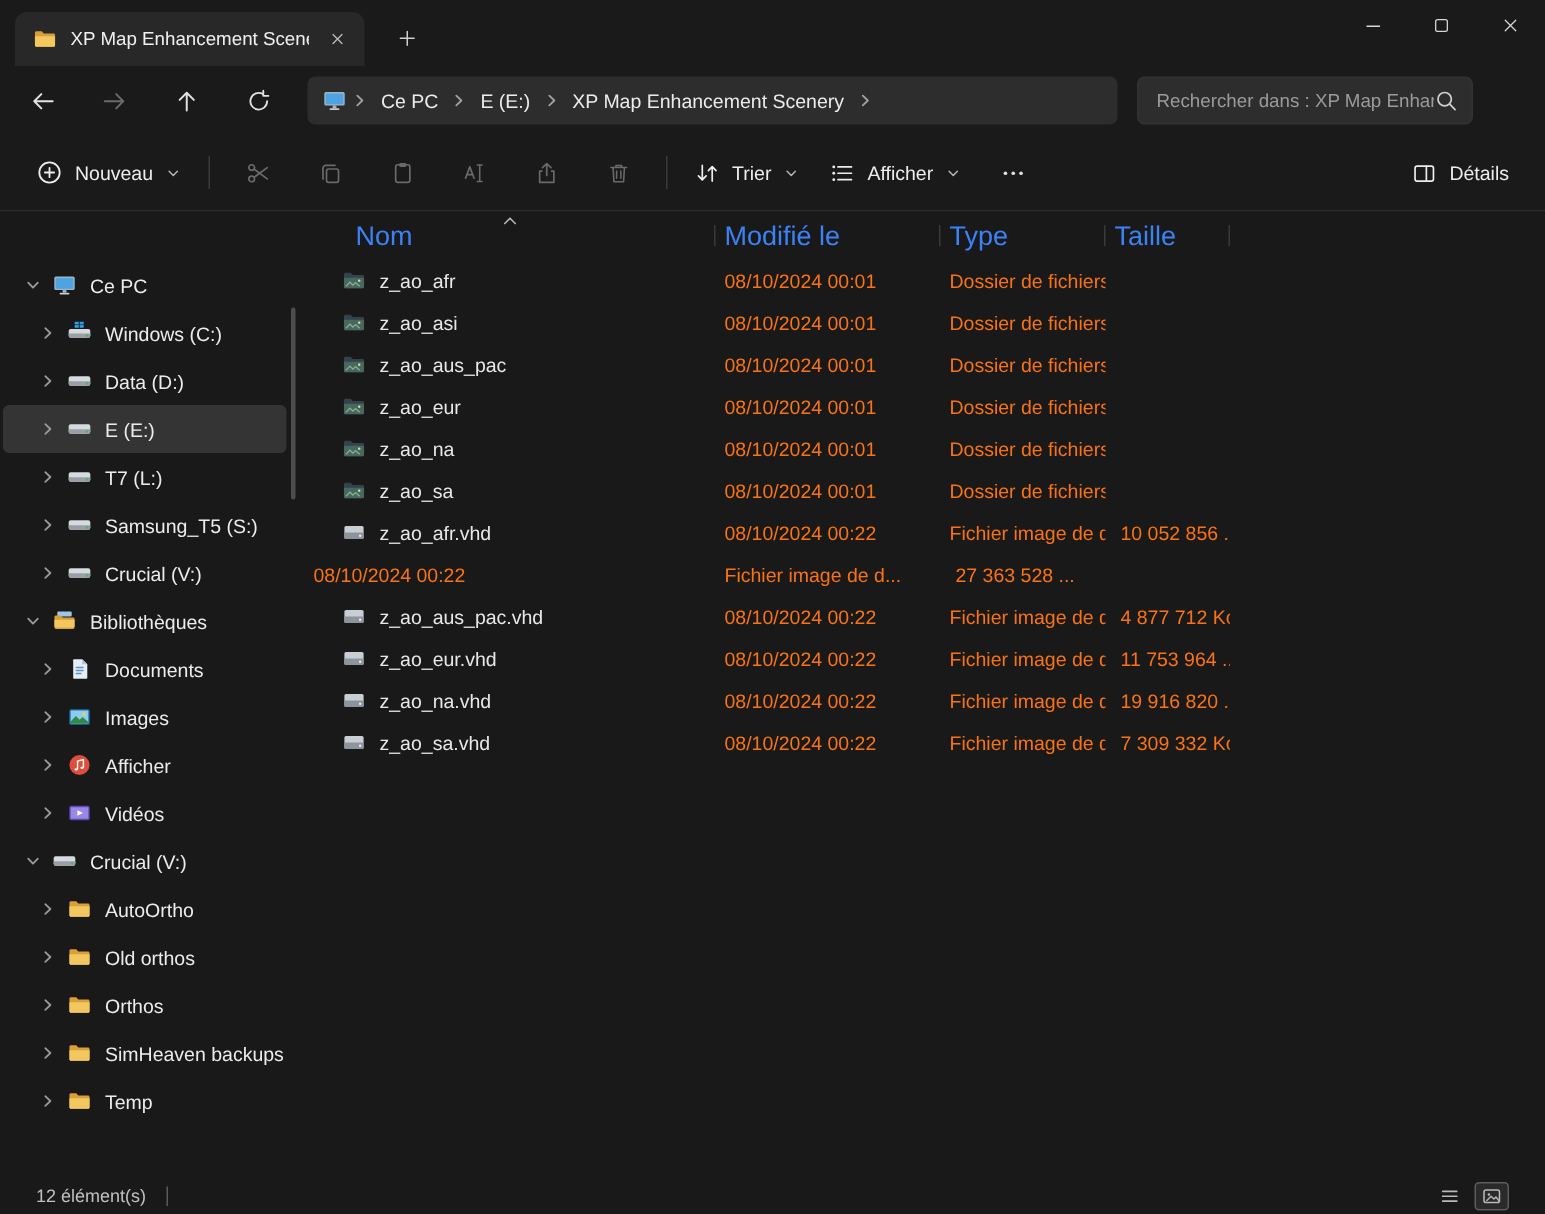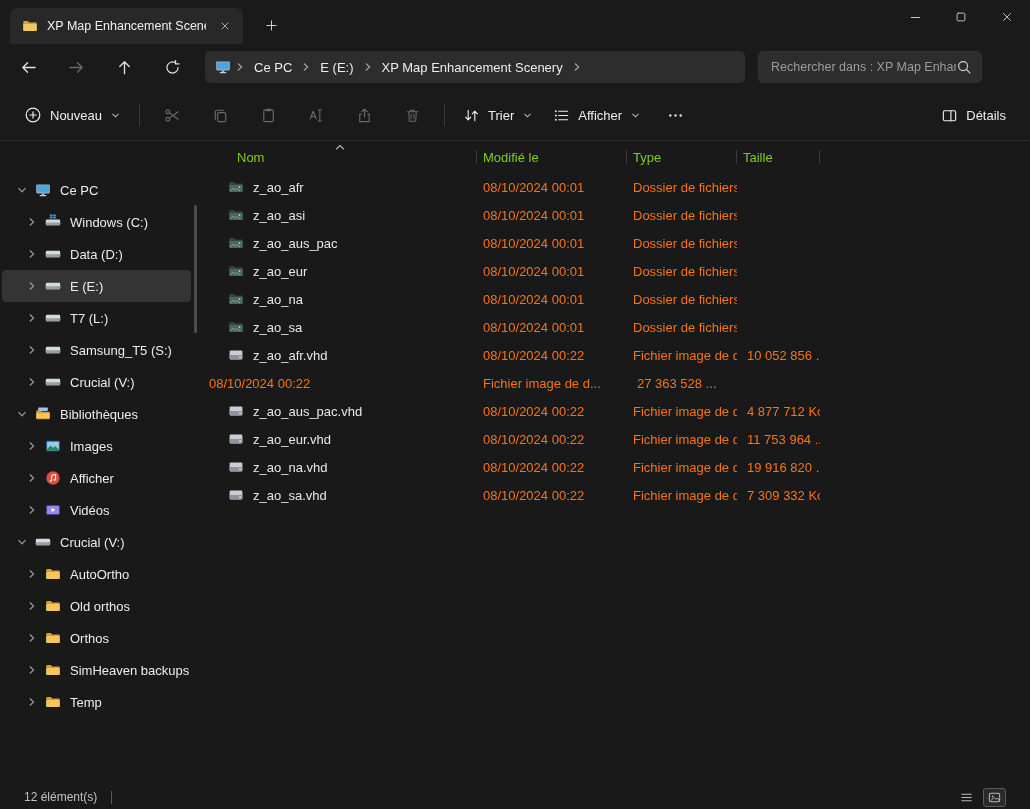--- a/index.html
+++ b/index.html
@@ -57,21 +57,21 @@
   .lvl1{padding-left:22px}
   .tree-chev{width:15px;color:#9a9a9a;flex:none}
   .tree-ico{width:21px;flex:none;margin-left:3px}
   .tree-label{white-space:nowrap;overflow:hidden;color:#ececec;margin-left:7px}
   .sb-scroll{position:absolute;right:6px;top:64px;width:3px;height:128px;background:#4d4d4d;border-radius:2px}
 
   .main{flex:1;position:relative;padding-top:4px;overflow:hidden}
   .cols,.frow{display:grid;grid-template-columns:274px 150px 110px 83px 1fr}
   .cols{height:24px;align-items:center}
   .col-h{position:relative;height:24px;display:flex;align-items:center;padding-left:6px;
-         color:#84cc16;font-size:13px;white-space:nowrap}
+         color:#3b82f6;font-size:18px;white-space:nowrap}
   .col-h.col0{padding-left:34px}
   .col-h.hasline::after{content:"";position:absolute;right:0;top:5px;bottom:5px;width:1px;background:#3a3a3a}
   .sort-ind{position:absolute;left:50%;top:-1px;transform:translateX(-50%);color:#b2b2b2}
   .rows{margin-top:4px}
   .frow{height:28px;align-items:center;border-radius:4px}
   .fc{padding-left:6px;white-space:nowrap;overflow:hidden;color:#f97316}
   .fc.c0{display:flex;align-items:center;gap:9px;padding-left:25px;color:#e8e8e8}
   .fc.c3{padding-left:10px}
   .fico{flex:none}
 
@@ -431,20 +431,35 @@
           <span class="tree-label">Bibliothèques</span>
         </div>
         <div class="tree-item lvl1">
           <span class="tree-chev icon">
             <svg width="10" height="10" viewBox="0 0 10 10">
               <path d="M3.2 1.8 6.6 5 3.2 8.2" stroke="currentColor" fill="none" stroke-linecap="round" stroke-linejoin="round" stroke-width="1.2"></path>
             </svg>
           </span>
           <span class="tree-ico icon">
             <svg width="16" height="16" viewBox="0 0 16 16">
+              <path d="M3.8 2.2c0-.4.3-.7.7-.7h5.3l3.4 3.4v8.9c0 .4-.3.7-.7.7H4.5c-.4 0-.7-.3-.7-.7z" fill="#e7edf4"></path>
+              <path d="M9.8 1.5l3.4 3.4H9.8z" fill="#b6c3d2"></path>
+              <path d="M5.8 7h4.6M5.8 9h4.6M5.8 11h3.2" stroke="#5d93c8" stroke-width="0.9" stroke-linecap="round"></path>
+            </svg>
+          </span>
+          <span class="tree-label">Documents</span>
+        </div>
+        <div class="tree-item lvl1">
+          <span class="tree-chev icon">
+            <svg width="10" height="10" viewBox="0 0 10 10">
+              <path d="M3.2 1.8 6.6 5 3.2 8.2" stroke="currentColor" fill="none" stroke-linecap="round" stroke-linejoin="round" stroke-width="1.2"></path>
+            </svg>
+          </span>
+          <span class="tree-ico icon">
+            <svg width="16" height="16" viewBox="0 0 16 16">
               <rect x="1.2" y="2.8" width="13.6" height="10.4" rx="1.1" fill="#1d6dad"></rect>
               <rect x="2.1" y="3.7" width="11.8" height="8.6" rx="0.4" fill="#8ecdf0"></rect>
               <circle cx="11" cy="6" r="1.1" fill="#f5d14b"></circle>
               <path d="M2.1 11l3.5-3.6 2.5 2.5 1.9-1.9 3.9 3.4v.5c0 .2-.2.4-.4.4H2.5c-.2 0-.4-.2-.4-.4z" fill="#2f8a45"></path>
             </svg>
           </span>
           <span class="tree-label">Images</span>
         </div>
         <div class="tree-item lvl1">
           <span class="tree-chev icon">

